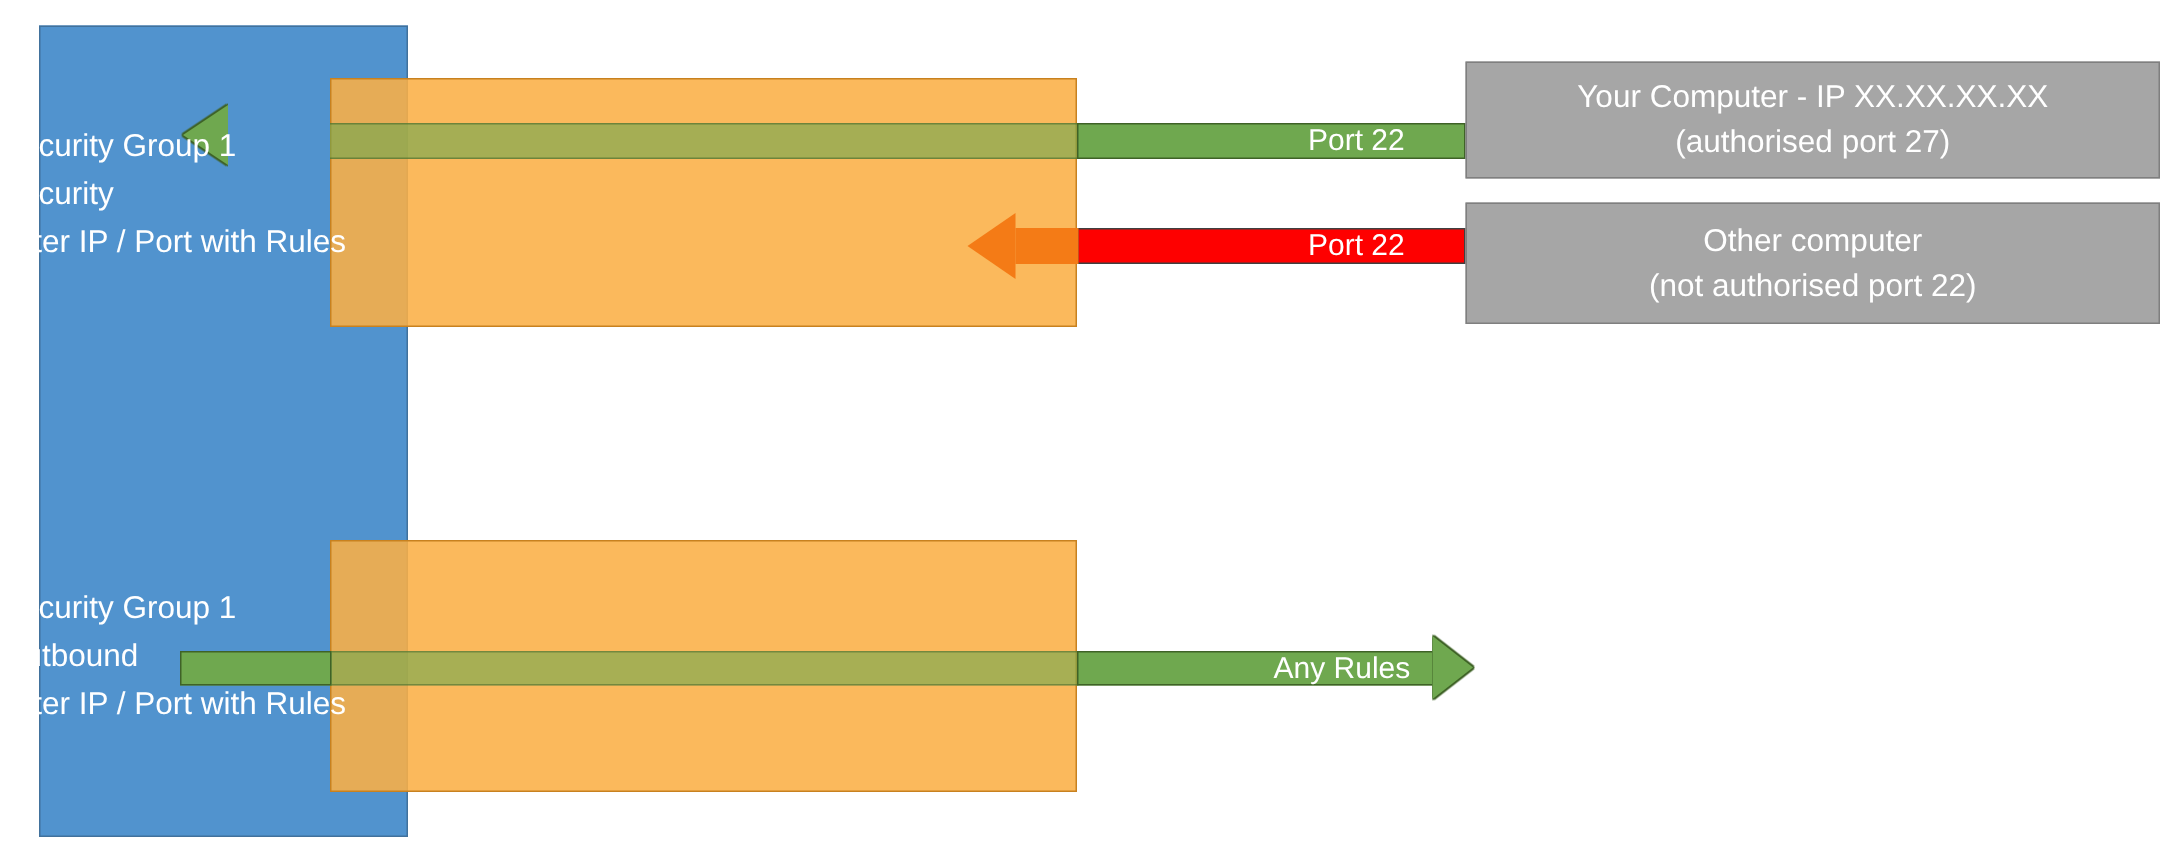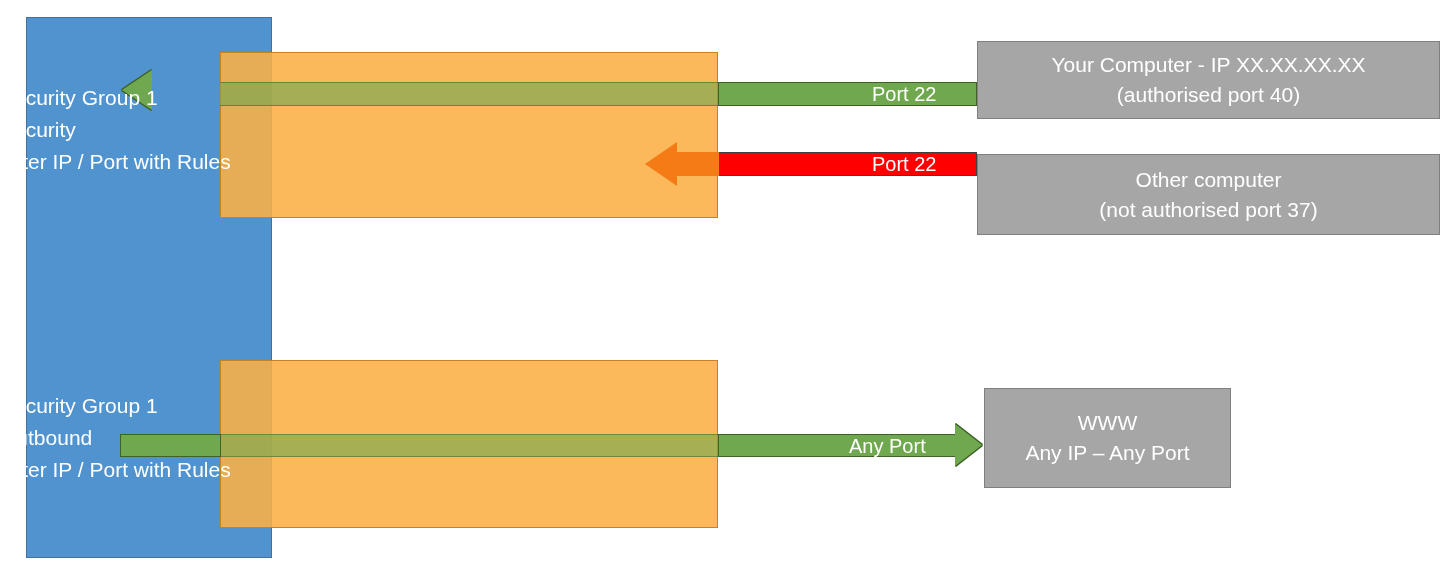--- a/index.html
+++ b/index.html
@@ -168,21 +168,21 @@
     color: #ffffff;
     font-size: 21px;
     line-height: 30px;
     display: flex;
     flex-direction: column;
     align-items: center;
     justify-content: center;
     z-index: 7;
   }
   .grey-your-computer { left: 977px; top: 41px;  width: 463px; height: 78px; }
-  .grey-other-computer{ left: 977px; top: 135px; width: 463px; height: 81px; margin-top: 19px; }
+  .grey-other-computer{ left: 977px; top: 135px; width: 463px; height: 81px; }
   .grey-www           { left: 984px; top: 388px; width: 247px; height: 100px; }
 </style>
 </head>
 <body>
 
 <div id="canvas">
 
   <div class="node ec2-box"></div>
 
   <div class="node sg-box sg-inbound"></div>
@@ -213,30 +213,26 @@
   </div>
 
   <div class="sg-text sg-text-outbound">
     <div>Security Group 1</div>
     <div>Outbound</div>
     <div>Filter IP / Port with Rules</div>
   </div>
 
   <div class="port-label port-label-22-green">Port 22</div>
   <div class="port-label port-label-22-red">Port 22</div>
-  <div class="port-label port-label-any">Any Port</div>
+  <div class="port-label port-label-any">Any Rules</div>
 
   <div class="node grey-box grey-your-computer">
     <div>Your Computer - IP XX.XX.XX.XX</div>
-    <div>(authorised port 40)</div>
+    <div>(authorised port 27)</div>
   </div>
 
   <div class="node grey-box grey-other-computer">
     <div>Other computer</div>
-    <div>(not authorised port 37)</div>
-  </div>
-
-  <div class="node grey-box grey-www">
-    <div>WWW</div>
-    <div>Any IP – Any Port</div>
-  </div>
+    <div>(not authorised port 22)</div>
+  </div>
+
 
 </div>
 
 </body></html>

